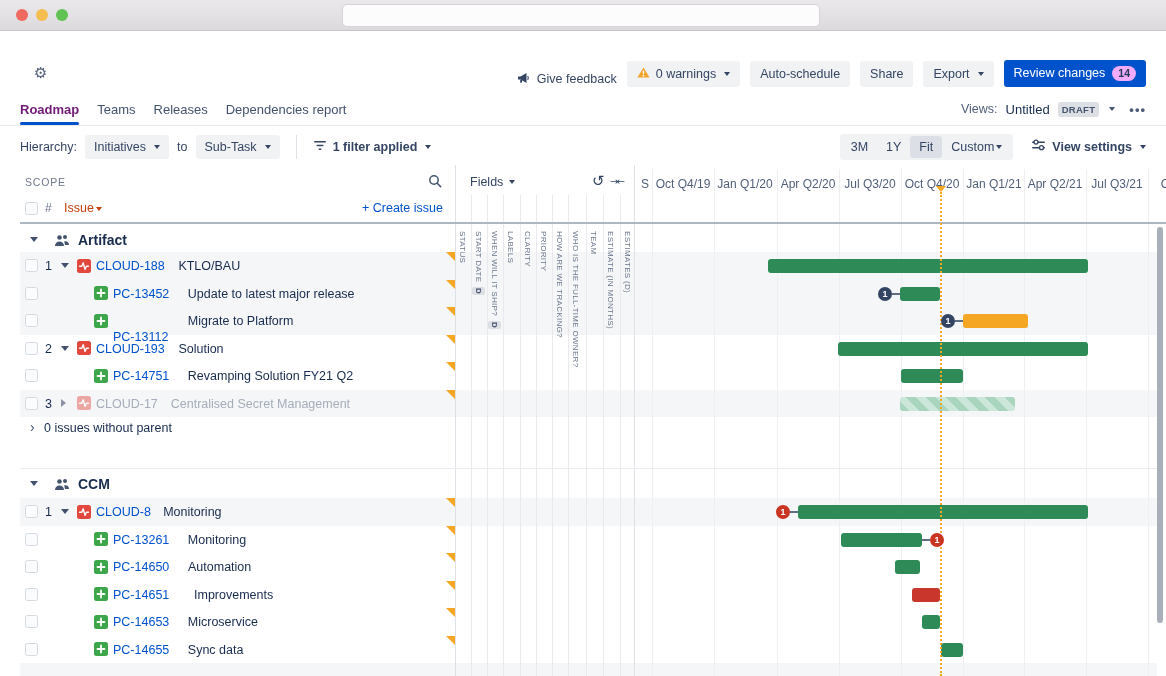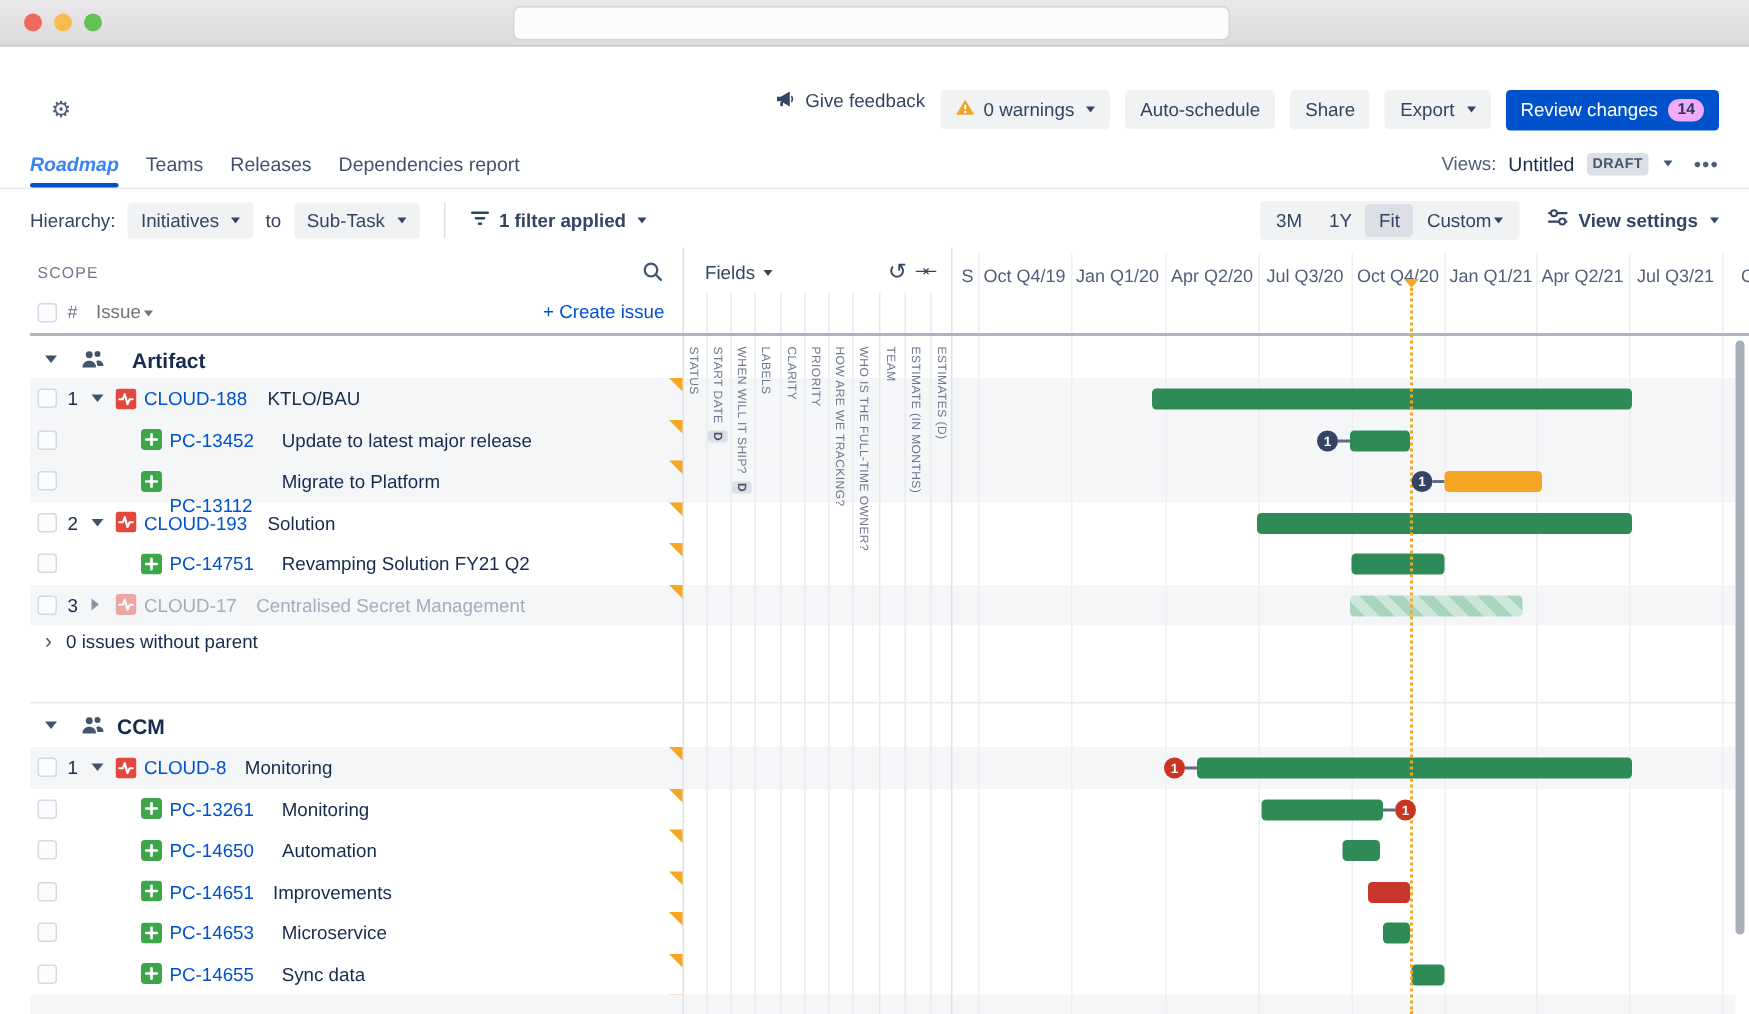--- a/index.html
+++ b/index.html
@@ -6,30 +6,30 @@
   .window{position:relative;width:1166px;height:676px;background:#fff;overflow:hidden;
           font-family:"Liberation Sans",sans-serif;color:#172B4D;}
   
   .chrome{position:relative;height:30px;background:linear-gradient(#EAE8EA,#DCDADC);border-bottom:1px solid #C6C4C6;}
   .dot{position:absolute;top:9px;width:12px;height:12px;border-radius:50%;}
   .urlbar{position:absolute;left:342px;top:4px;width:476px;height:21px;background:#FCFCFC;border:1px solid #D6D4D6;border-radius:5px;}
   
   .app-header{display:flex;align-items:center;height:40px;padding:22px 20px 0 20px;}
   .page-title{font-size:16.5px;font-weight:500;color:#172B4D;}
   .gear{font-family:"DejaVu Sans",sans-serif;font-size:15px;color:#505F79;margin-left:14px;cursor:pointer;}
-  .hactions{margin-left:auto;display:flex;align-items:flex-start;gap:10px;}
+  .hactions{margin-left:auto;display:flex;align-items:flex-end;gap:10px;}
   .txtbtn{display:flex;align-items:center;gap:6px;font-size:12.5px;font-weight:500;color:#344563;cursor:pointer;}
   .greybtn{display:flex;align-items:center;gap:6px;background:#F1F2F4;border-radius:3px;padding:6px 10px;font-size:12.5px;font-weight:500;color:#344563;cursor:pointer;}
   .bluebtn{display:flex;align-items:center;gap:7px;background:#0052CC;border-radius:3px;padding:6px 10px;font-size:12.5px;font-weight:500;color:#fff;cursor:pointer;}
   .rbadge{background:#f0abfc;color:#253858;font-size:10.5px;font-weight:700;border-radius:9px;padding:1.5px 6px;}
   .chev{display:inline-block;width:0;height:0;border-left:3.5px solid transparent;border-right:3.5px solid transparent;border-top:4.5px solid currentColor;margin-left:2px;vertical-align:middle;}
   
   .tabsrow{display:flex;align-items:center;height:32px;padding:0 20px;border-bottom:1px solid #E7E9EC;}
   .tab{font-size:13px;color:#42526E;margin-right:18px;padding:7px 0;cursor:pointer;position:relative;}
-  .tab.active{color:#3b82f6;font-weight:700;font-style:italic;}
+  .tab.active{color:#701a75;font-weight:700;}
   .tab.active::after{content:"";position:absolute;left:0;right:0;bottom:-1px;height:3px;background:#0052CC;border-radius:2px;}
   .viewsbox{margin-left:auto;display:flex;align-items:center;gap:8px;}
   .views-label{font-size:12.5px;color:#505F79;}
   .view-name{font-size:13px;color:#172B4D;cursor:pointer;}
   .draft{background:#DCDFE4;color:#44546F;font-size:9.5px;font-weight:700;border-radius:3px;padding:2px 4px;letter-spacing:.3px;}
   .dots3{font-size:13px;font-weight:700;color:#505F79;letter-spacing:1px;cursor:pointer;margin-left:6px;}
   
   .toolbar{display:flex;align-items:center;height:41px;padding:0 20px;}
   .tb-label{font-size:12.5px;color:#344563;margin-right:8px;}
   .chip{display:flex;align-items:center;gap:6px;background:#F1F2F4;border-radius:3px;padding:5px 9px;font-size:12.5px;color:#344563;cursor:pointer;}
@@ -168,21 +168,21 @@
   </div>
 
   <div class="main" id="main">
       <div class="scope-label" style="position: absolute; left: 25px; top: 11px; z-index: 3;">SCOPE</div>
       <div style="position: absolute; left: 428px; top: 9px; z-index: 3;"><svg width="14" height="14" viewBox="0 0 14 14">
           <circle cx="6" cy="6" r="4.2" fill="none" stroke="#44546F" stroke-width="1.5"></circle>
           <line x1="9.2" y1="9.2" x2="12.6" y2="12.6" stroke="#44546F" stroke-width="1.5" stroke-linecap="round"></line>
         </svg></div>
       <div class="cbox" style="position: absolute; left: 25px; top: 37px; z-index: 3;"></div>
       <div style="position: absolute; left: 45px; top: 36px; font-size: 12px; color: rgb(107, 119, 140); z-index: 3;">#</div>
-      <div style="position: absolute; left: 64px; top: 36px; font-size: 12.5px; color: #737373; z-index: 3;"><span>Issue</span><span class="chev"></span></div>
+      <div style="position: absolute; left: 64px; top: 36px; font-size: 12.5px; color: #c2410c; z-index: 3;"><span>Issue</span><span class="chev"></span></div>
       <div class="create" style="position: absolute; left: 362px; top: 36px; z-index: 3;">+ Create issue</div>
       <div class="fields-label" style="position: absolute; left: 470px; top: 10px; z-index: 3;">
         <span>Fields</span>
         <span class="chev"></span>
       </div>
       <div class="uglyph" style="position: absolute; left: 592px; top: 7px; font-size: 15px; z-index: 3;">↺</div>
       <div class="uglyph" style="position: absolute; left: 610px; top: 11px; font-size: 10px; letter-spacing: -2px; z-index: 3;">→←</div>
       <div class="qlabel" style="position: absolute; left: 641px; top: 12px; z-index: 3;">S</div>
       <div style="position: absolute; left: 471px; top: 30px; bottom: 0px; width: 1px; background: rgb(232, 234, 237); z-index: 2;"></div>
       <div style="position: absolute; left: 487px; top: 30px; bottom: 0px; width: 1px; background: rgb(232, 234, 237); z-index: 2;"></div>
@@ -229,21 +229,21 @@
       <div style="position: absolute; left: 936px; top: 21px; width: 0px; height: 0px; border-left: 5px solid transparent; border-right: 5px solid transparent; border-top: 6px solid rgb(245, 166, 35); z-index: 7;"></div>
       <div style="position: absolute; left: 940px; top: 27px; bottom: 0px; width: 0px; border-left: 2px dotted rgb(245, 166, 35); z-index: 7;"></div>
       <div style="position: absolute; left: 20px; width: 435px; top: 63px; height: 24px; z-index: 3;">
         <div class="cv-down" style="position: absolute; left: 10px; top: 9px;"></div>
         <div style="position: absolute; left: 34px; top: 5px;"><svg width="16" height="13" viewBox="0 0 16 13">
             <circle cx="5.5" cy="3.5" r="2.3" fill="#44546F"></circle>
             <circle cx="11" cy="3" r="2" fill="#44546F"></circle>
             <path d="M1 12c0-3 2-4.5 4.5-4.5S10 9 10 12z" fill="#44546F"></path>
             <path d="M10.2 7.6c2.5-1 4.8.8 4.8 3.4h-4z" fill="#44546F"></path>
           </svg></div>
-        <div class="gname" style="position: absolute; left: 68px; top: 4px;">Artifact</div>
+        <div class="gname" style="position: absolute; left: 58px; top: 4px;">Artifact</div>
       </div>
       <div style="position: absolute; left: 20px; right: 9px; top: 87px; height: 27.5px; background: rgb(245, 246, 248); z-index: 1;"></div>
       <div style="position: absolute; left: 20px; width: 435px; top: 87px; height: 27.5px; z-index: 3;">
         <div class="cbox" style="position: absolute; left: 5px; top: 7px;"></div>
         <div style="position: absolute; left: 25px; top: 7px; font-size: 12.5px; color: rgb(23, 43, 77);">1</div>
         <div class="cv-down" style="position: absolute; left: 41px; top: 11px;"></div>
         <div class="itile" style="position: absolute; left: 57px; top: 6.5px; width: 14px; height: 14px;"><svg width="14" height="14" viewBox="0 0 14 14">
             <rect width="14" height="14" rx="2.5" fill="#E2483D"></rect>
             <polyline points="2.5,7.2 4.8,7.2 6.2,3.8 8,10.4 9.4,7.2 11.5,7.2" fill="none" stroke="#fff" stroke-width="1.4" stroke-linecap="round" stroke-linejoin="round"></polyline>
           </svg></div>
@@ -373,21 +373,21 @@
         <div class="flag" style="position: absolute; right: 0px; top: 0px;"></div>
       </div>
       <div class="bar" style="left: 895px; top: 395px; width: 25px; background: rgb(46, 139, 87);"></div>
       <div style="position: absolute; left: 20px; width: 435px; top: 415.5px; height: 27.5px; z-index: 3;">
         <div class="cbox" style="position: absolute; left: 5px; top: 7px;"></div>
         <div class="itile" style="position: absolute; left: 74px; top: 6.5px; width: 14px; height: 14px;"><svg width="14" height="14" viewBox="0 0 14 14">
             <rect width="14" height="14" rx="2.5" fill="#3DA64A"></rect>
             <path d="M7 3.5v7M3.5 7h7" stroke="#fff" stroke-width="1.8" stroke-linecap="round"></path>
           </svg></div>
         <div class="ikey" style="position: absolute; left: 93px; top: 7px;">PC-14651</div>
-        <div class="isum" style="position: absolute; left: 162px; top: 7px;">Improvements</div>
+        <div class="isum" style="position: absolute; left: 174px; top: 7px;">Improvements</div>
         <div class="flag" style="position: absolute; right: 0px; top: 0px;"></div>
       </div>
       <div class="bar" style="left: 912px; top: 422.5px; width: 28px; background: rgb(201, 55, 44);"></div>
       <div style="position: absolute; left: 20px; width: 435px; top: 443px; height: 27.5px; z-index: 3;">
         <div class="cbox" style="position: absolute; left: 5px; top: 7px;"></div>
         <div class="itile" style="position: absolute; left: 74px; top: 6.5px; width: 14px; height: 14px;"><svg width="14" height="14" viewBox="0 0 14 14">
             <rect width="14" height="14" rx="2.5" fill="#3DA64A"></rect>
             <path d="M7 3.5v7M3.5 7h7" stroke="#fff" stroke-width="1.8" stroke-linecap="round"></path>
           </svg></div>
         <div class="ikey" style="position: absolute; left: 93px; top: 7px;">PC-14653</div>

